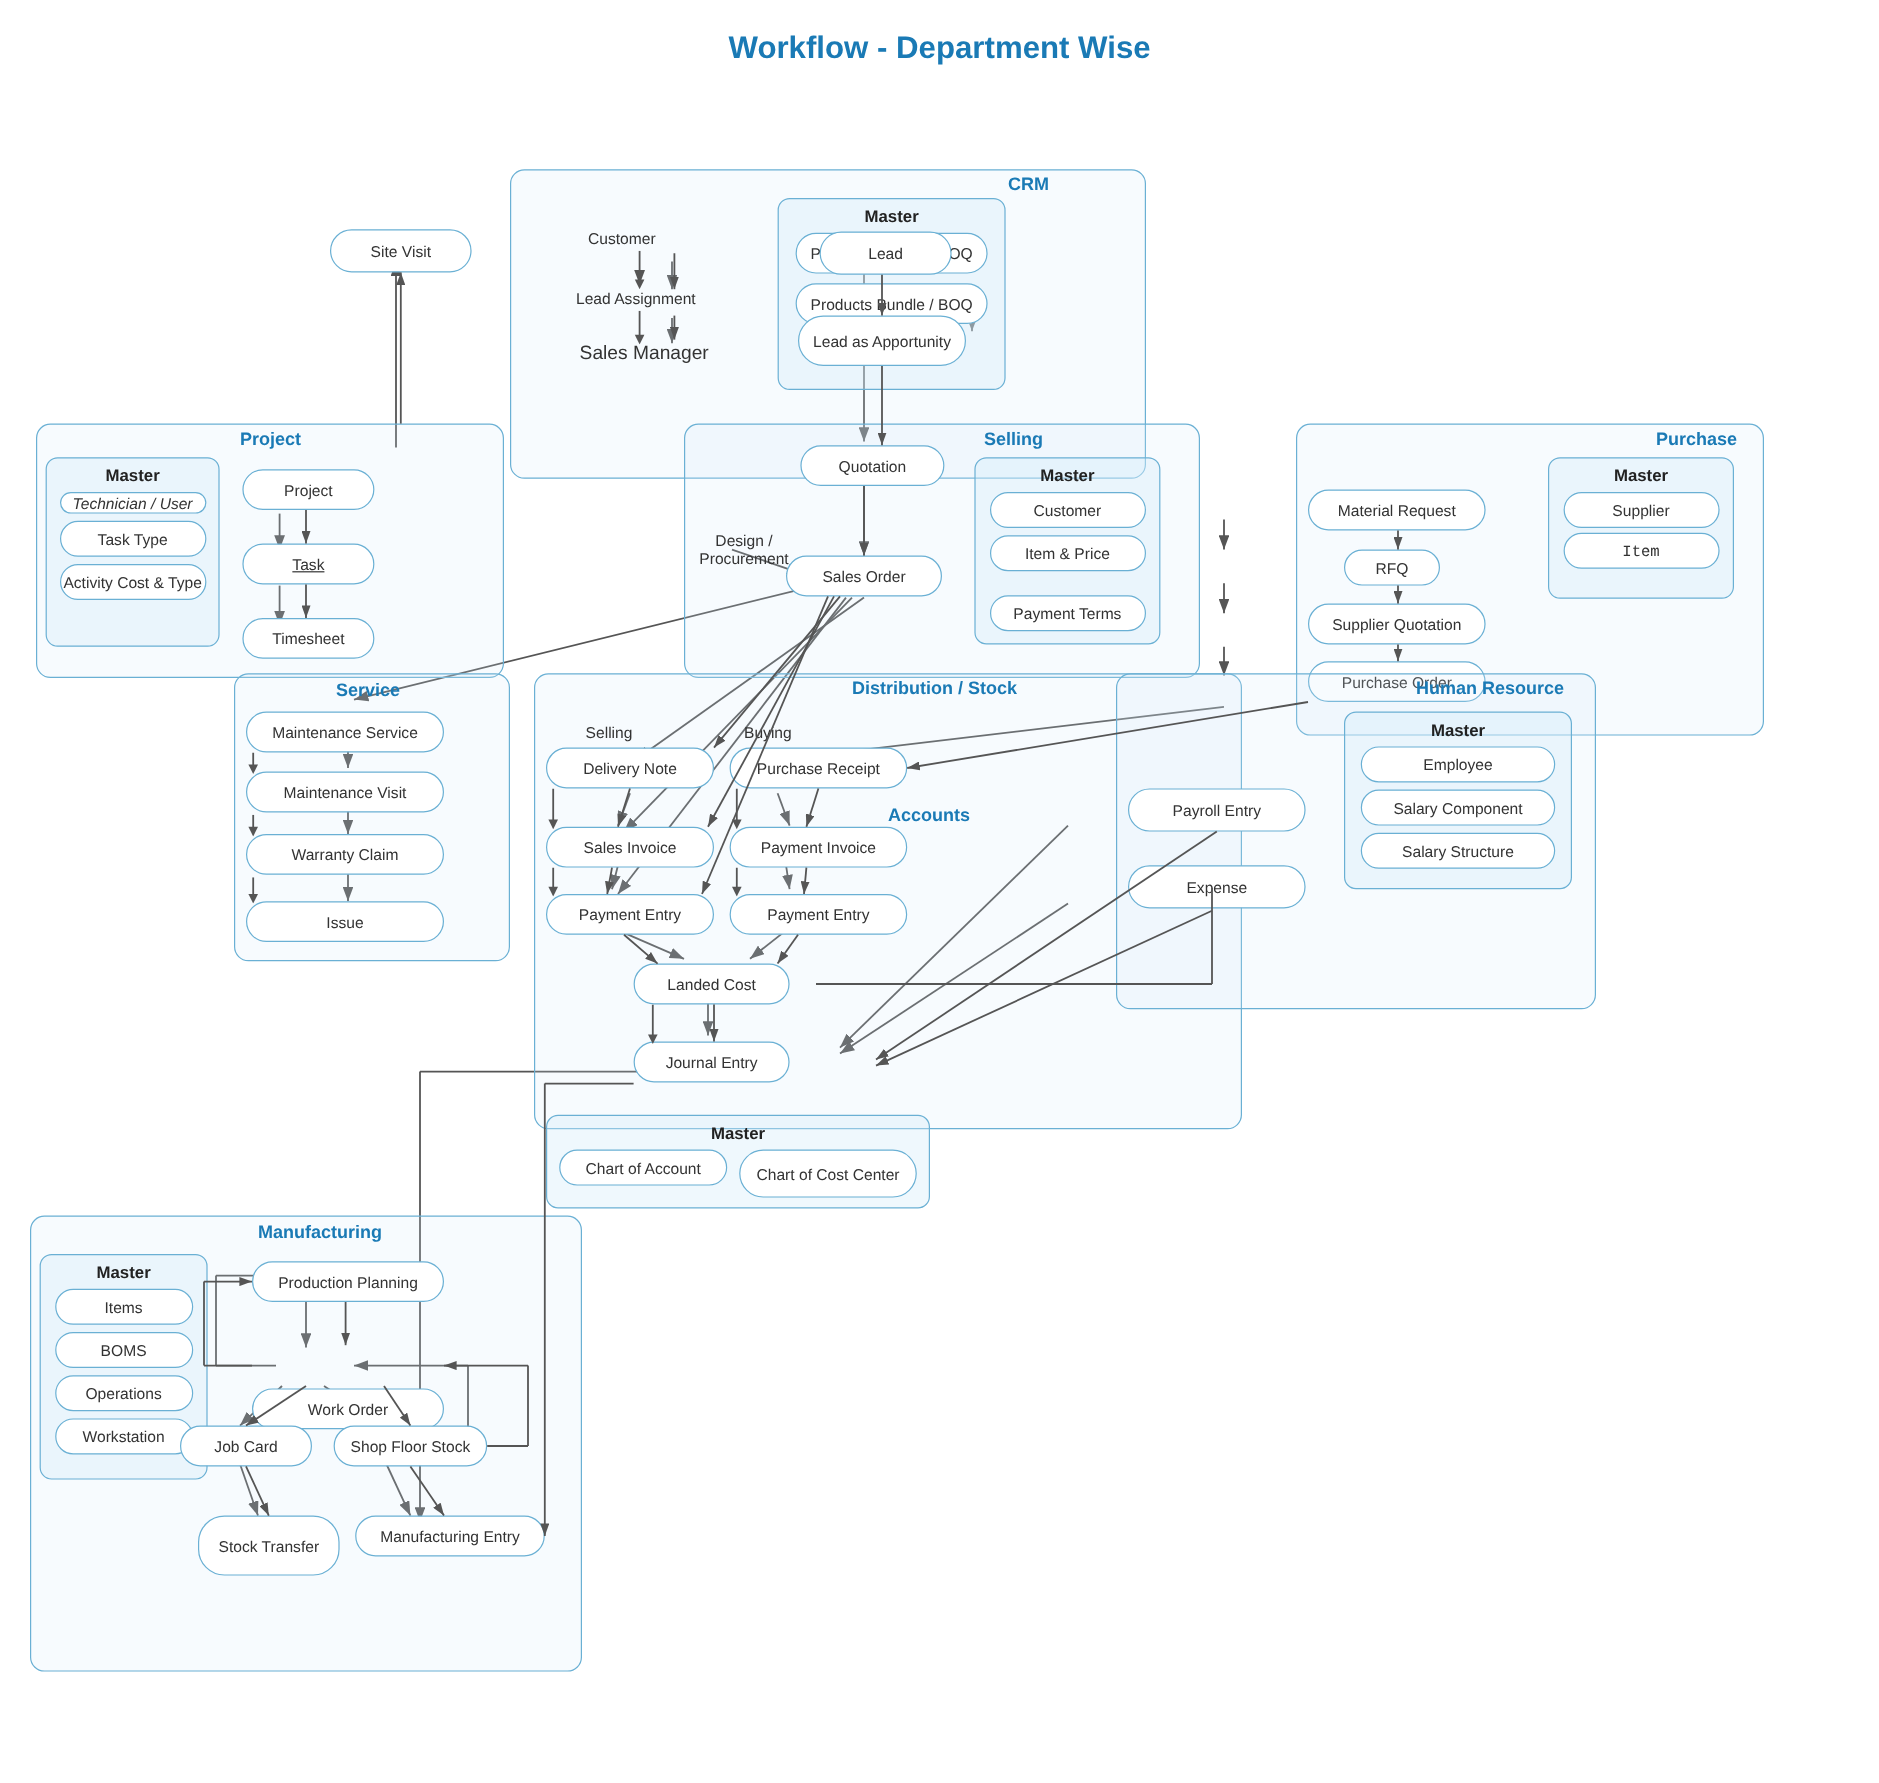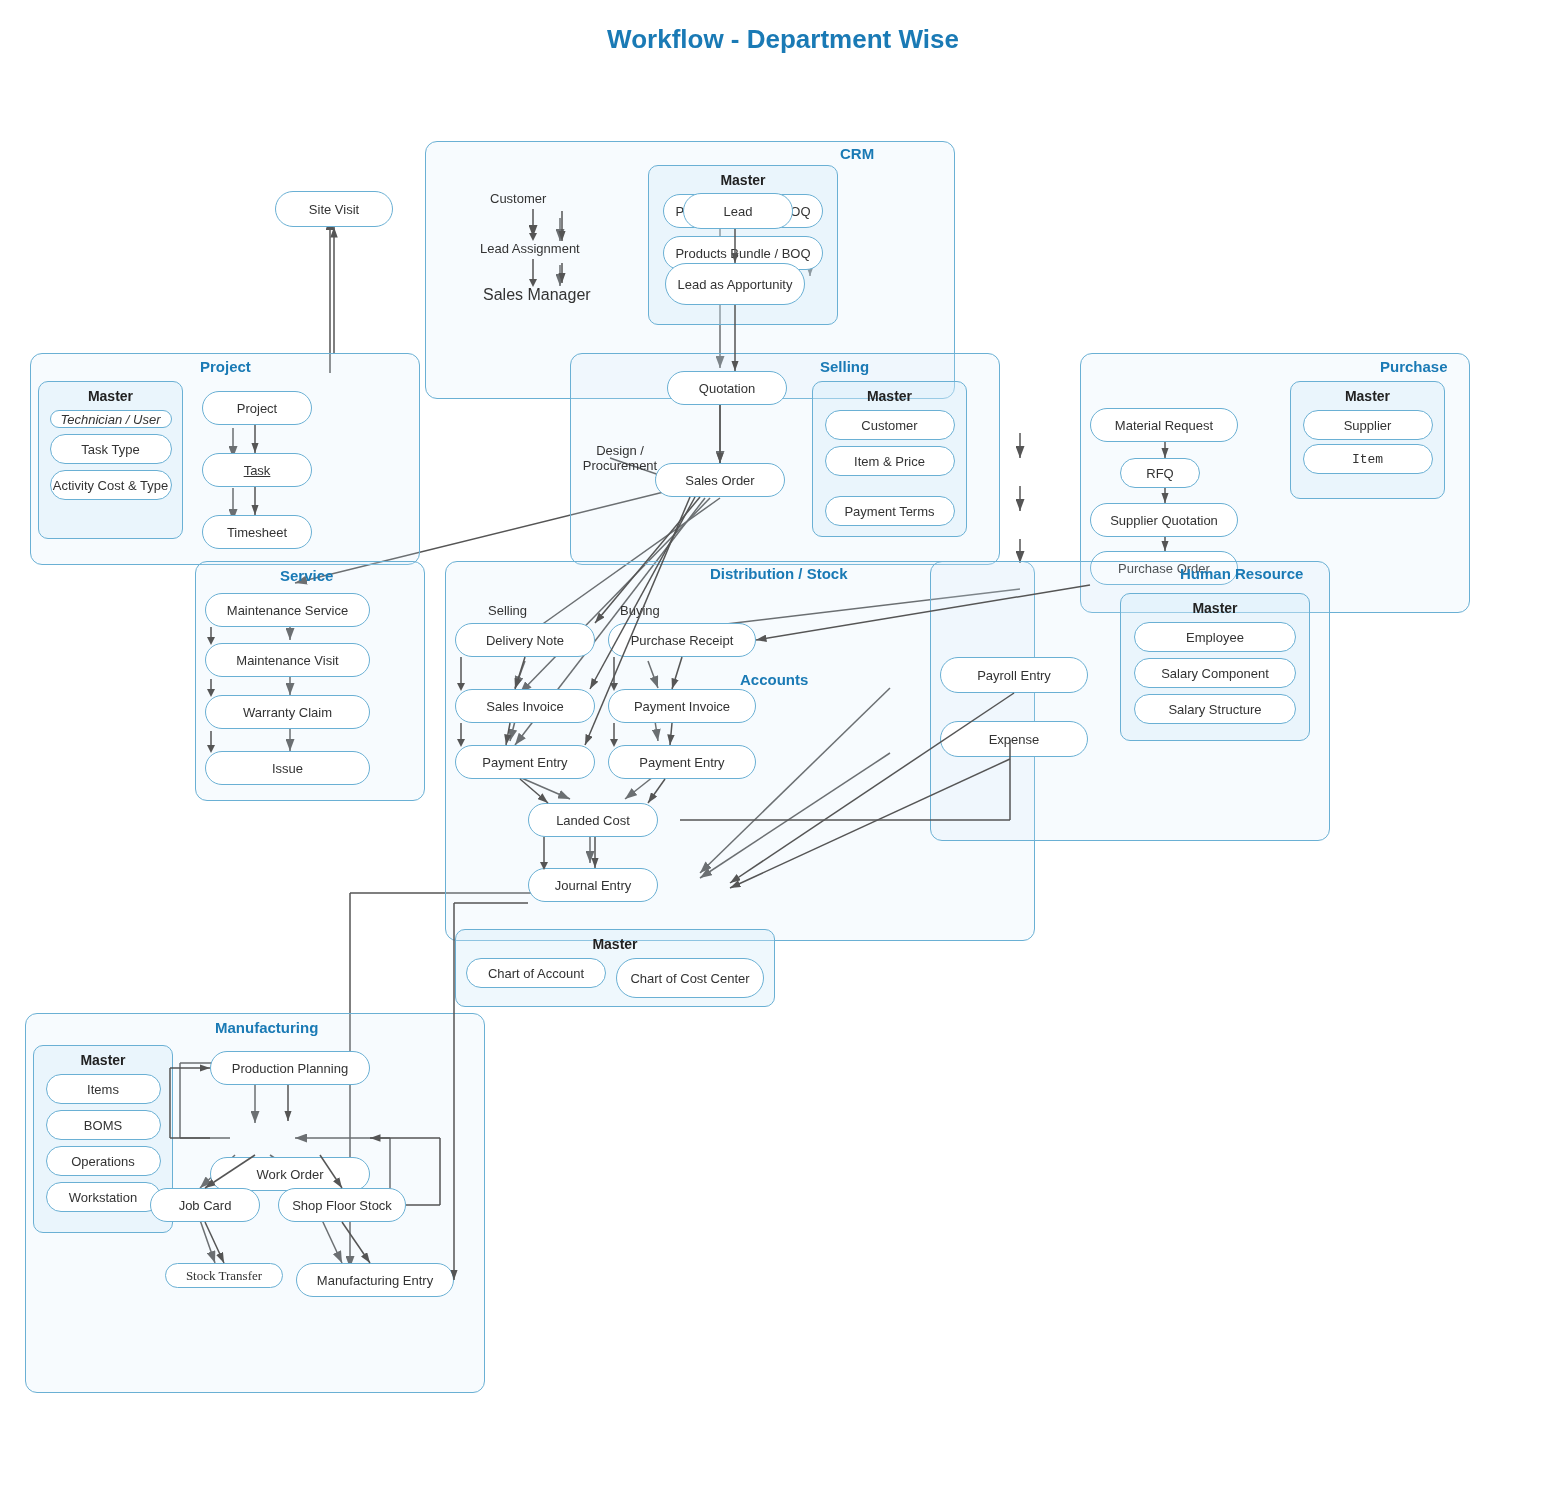--- a/index.html
+++ b/index.html
@@ -344,21 +344,21 @@
     <div class="node" style="position:relative;margin:4px auto;width:115px;height:30px;">Items</div>
     <div class="node" style="position:relative;margin:6px auto;width:115px;height:30px;">BOMS</div>
     <div class="node" style="position:relative;margin:6px auto;width:115px;height:30px;">Operations</div>
     <div class="node" style="position:relative;margin:6px auto;width:115px;height:30px;">Workstation</div>
   </div>
 
   <div class="node" style="left:210px;top:978px;width:160px;height:34px;">Production Planning</div>
   <div class="node" style="left:210px;top:1048px;width:160px;height:34px;margin-top:36px;">Work Order</div>
   <div class="node" style="left:150px;top:1115px;width:110px;height:34px;">Job Card</div>
   <div class="node" style="left:278px;top:1115px;width:128px;height:34px;">Shop Floor Stock</div>
-  <div class="node" style="left:165px;top:1190px;width:118px;height:25px;font-family:Liberation Serif, serif;">Stock Transfer</div>
+  <div class="node" style="left:165px;top:1190px;width:118px;height:50px;">Stock Transfer</div>
   <div class="node" style="left:296px;top:1190px;width:158px;height:34px;">Manufacturing Entry</div>
 
   <svg style="position:absolute;left:0;top:0;width:1566px;height:1486px;pointer-events:none;" viewBox="0 0 1566 1486">
     <defs>
       <marker id="arr2" markerWidth="7" markerHeight="5" refX="7" refY="2.5" orient="auto">
           <polygon points="0 0, 7 2.5, 0 5" fill="#555"></polygon>
         </marker>
     </defs>
 
     <line x1="288" y1="1012" x2="288" y2="1048" stroke="#555" stroke-width="1.5" marker-end="url(#arr2)"></line>

